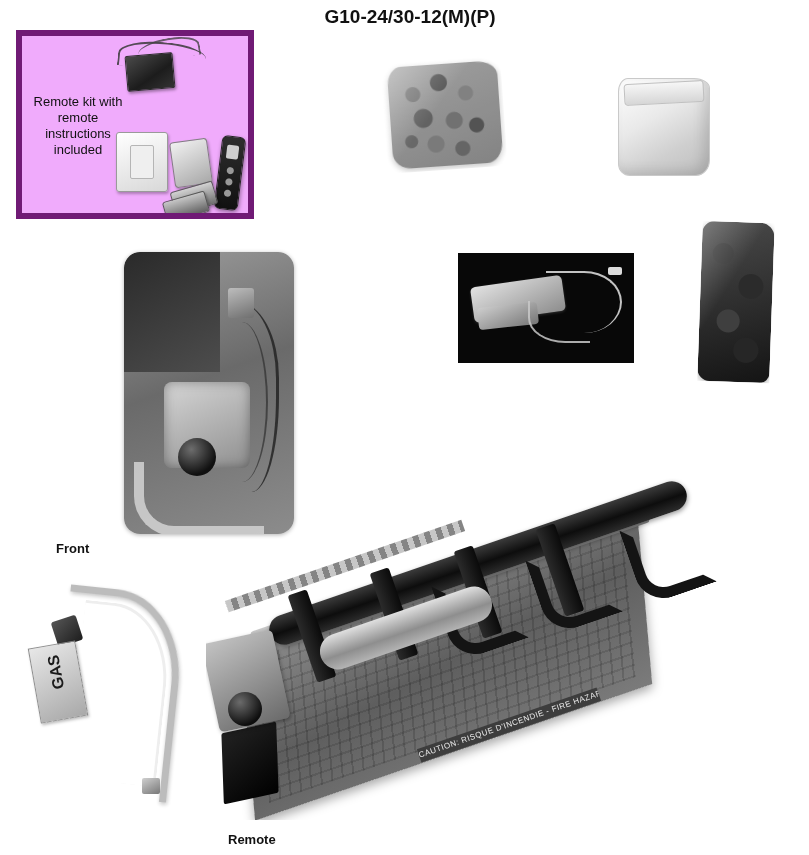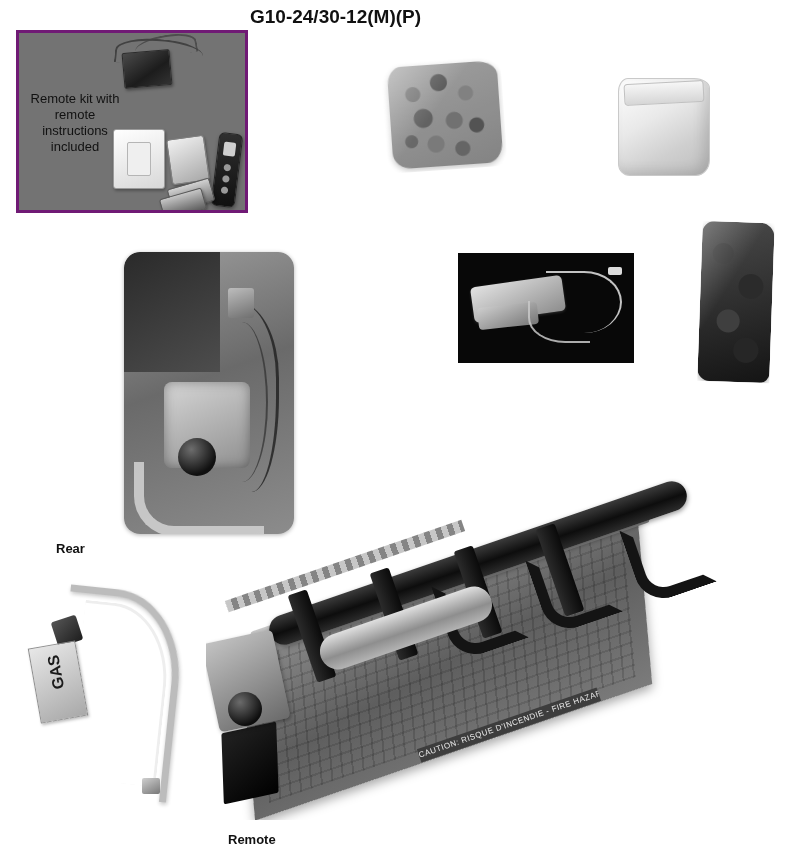--- a/index.html
+++ b/index.html
@@ -20,36 +20,36 @@
     width: 809px;
     height: 855px;
   }
 
   
   .title {
     position: absolute;
     left: 250px;
     top: 6px;
     width: 320px;
-    text-align: left;
+    text-align: center;
     font-size: 19px;
     font-weight: bold;
     color: #111;
     letter-spacing: 0px;
   }
 
   
   .remote-box {
     position: absolute;
     left: 16px;
     top: 30px;
     width: 226px;
     height: 177px;
-    border: 3px solid #701a75;
-    background: #737373;
+    border: 6px solid #701a75;
+    background: #f0abfc;
     overflow: hidden;
   }
   .remote-caption {
     position: absolute;
     left: 8px;
     top: 58px;
     width: 96px;
     font-size: 13px;
     line-height: 16px;
     color: #111;
@@ -544,21 +544,21 @@
 
   <div class="photo photo-rear">
     <div class="panel-dark"></div>
     <div class="tubing"></div>
     <div class="tubing2"></div>
     <div class="conn"></div>
     <div class="valve"></div>
     <div class="knob"></div>
     <div class="pipe"></div>
   </div>
-  <div class="cap cap-rear">Rear</div>
+  <div class="cap cap-rear">Front</div>
 
   <div class="photo photo-pilot">
     <div class="burner"></div>
     <div class="burner2"></div>
     <div class="lead"></div>
     <div class="lead2"></div>
     <div class="tip"></div>
   </div>
 
   <div class="photo photo-hose">

